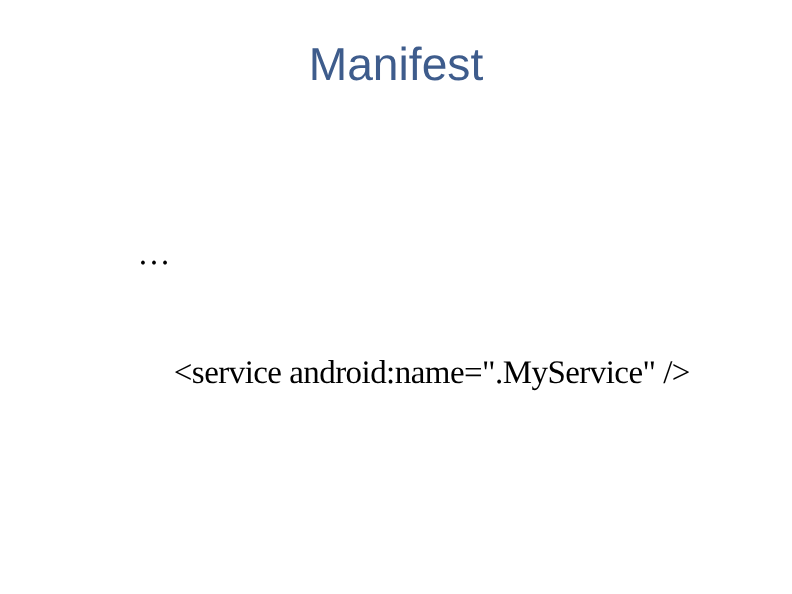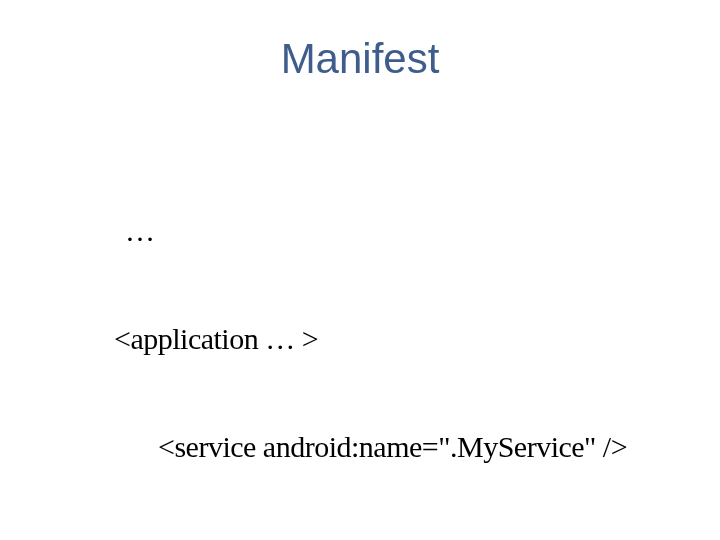--- a/index.html
+++ b/index.html
@@ -49,20 +49,19 @@
 </style>
 </head>
 <body>
 
 <div class="slide" style="background: rgb(255, 255, 255); border-radius: 17px;">
 
   <div class="slide-title" style="color: rgb(62, 92, 140);">Manifest</div>
 
   <div class="code-block" style="color: rgb(0, 0, 0);">
     <div class="code-line line-1">…</div>
-    <div class="code-line line-2">&lt;application … &gt;</div>
     <div class="code-line line-3">&lt;service android:name=".MyService" /&gt;</div>
     
     
     
   </div>
 
 </div>
 
 </body></html>

